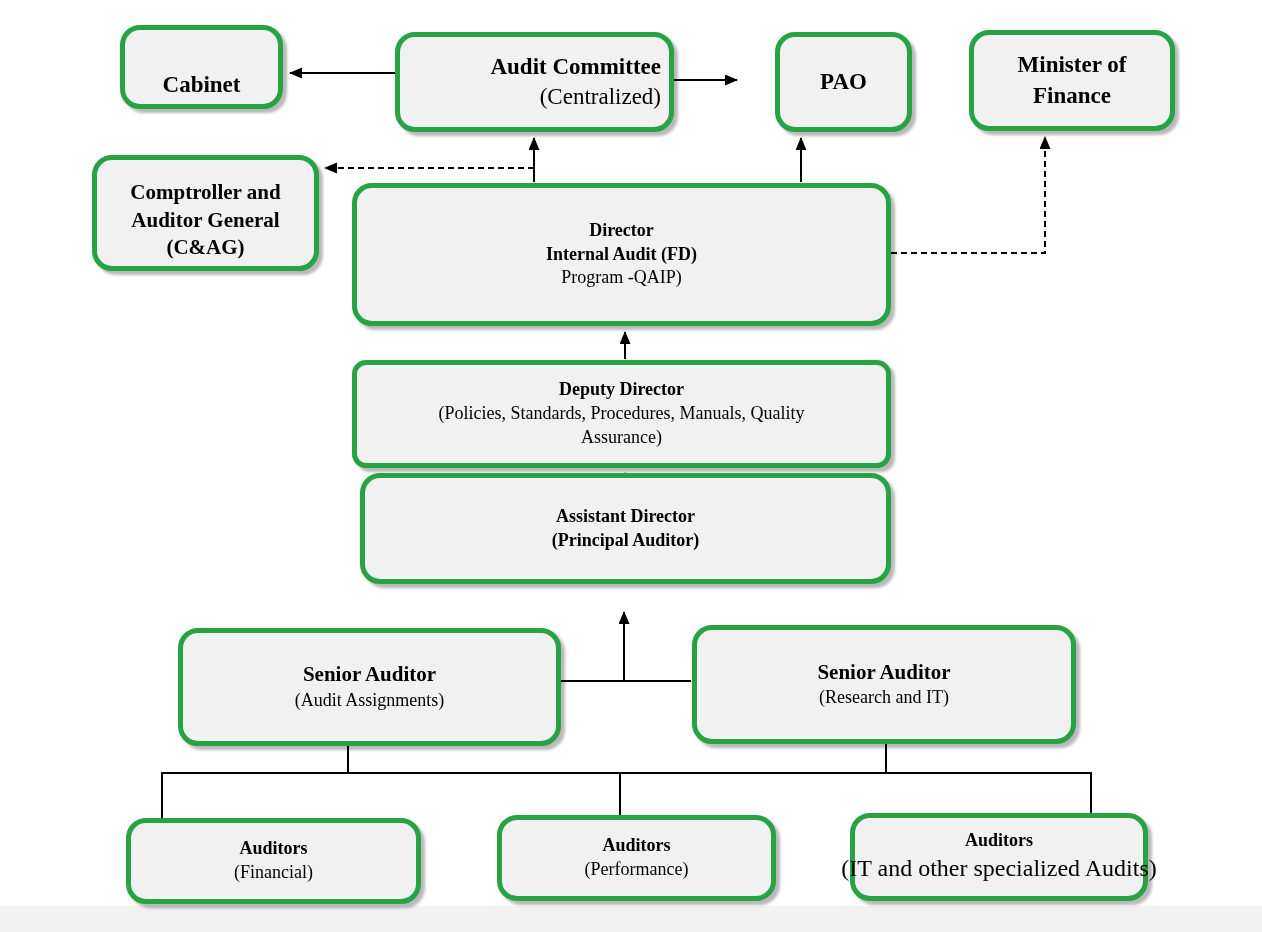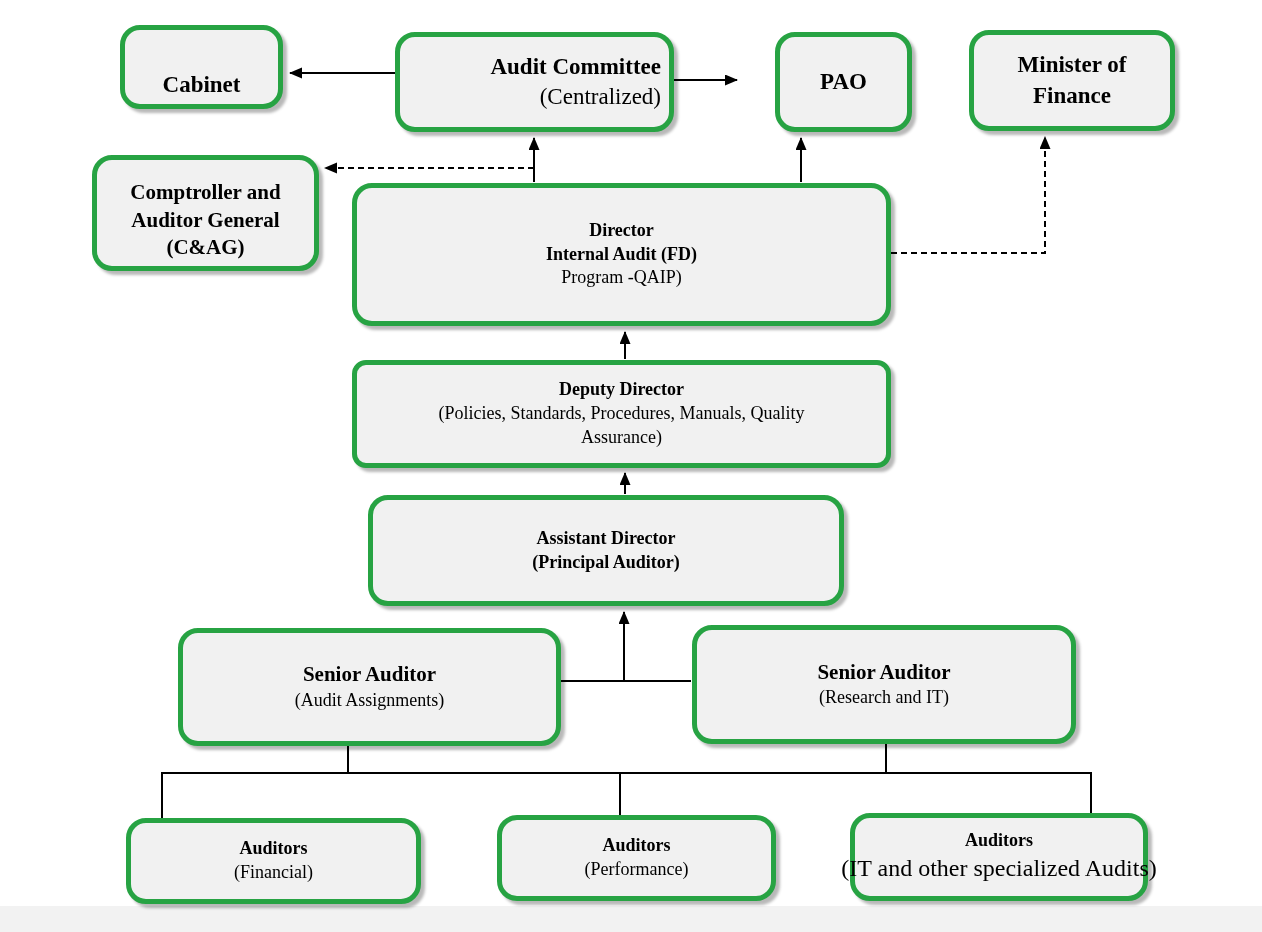--- a/index.html
+++ b/index.html
@@ -92,21 +92,21 @@
   <span class="b fs20">Internal Audit (FD)</span>
   <span class="fs20">Program -QAIP)</span>
 </div>
 
 <div class="node" style="left:352px;top:360px;width:539px;height:108px;border-radius:14px;">
   <span class="b fs20">Deputy Director</span>
   <span class="fs20">(Policies, Standards, Procedures, Manuals, Quality</span>
   <span class="fs20">Assurance)</span>
 </div>
 
-<div class="node" style="left:360px;top:495px;width:476px;height:111px;margin-left:8px;">
+<div class="node" style="left:360px;top:473px;width:531px;height:111px;">
   <span class="b fs20">Assistant Director</span>
   <span class="b fs20">(Principal Auditor)</span>
 </div>
 
 <div class="node" style="left:178px;top:628px;width:383px;height:118px;">
   <span class="b fs21">Senior Auditor</span>
   <span class="fs20">(Audit Assignments)</span>
 </div>
 
 <div class="node" style="left:692px;top:625px;width:384px;height:119px;">

